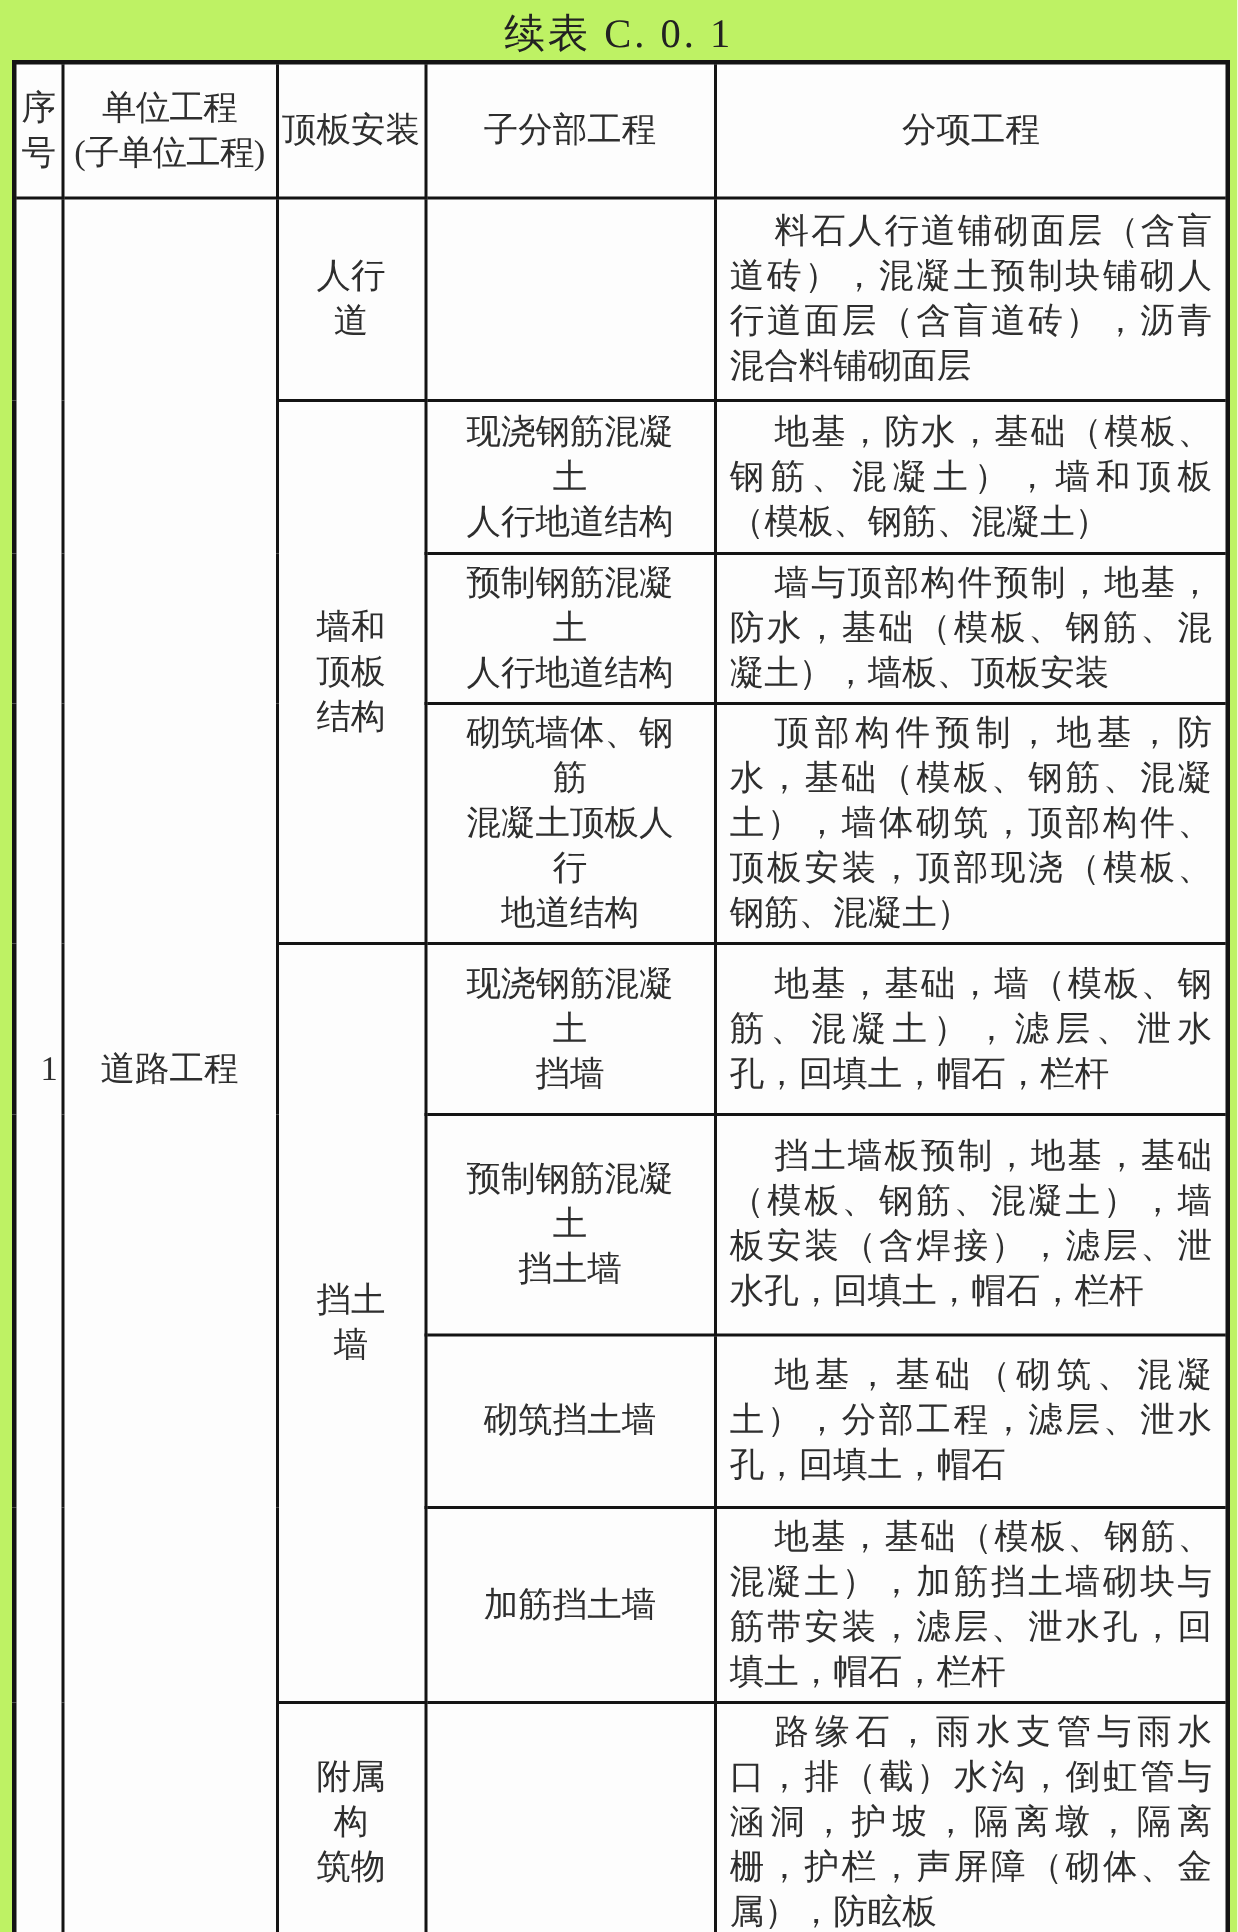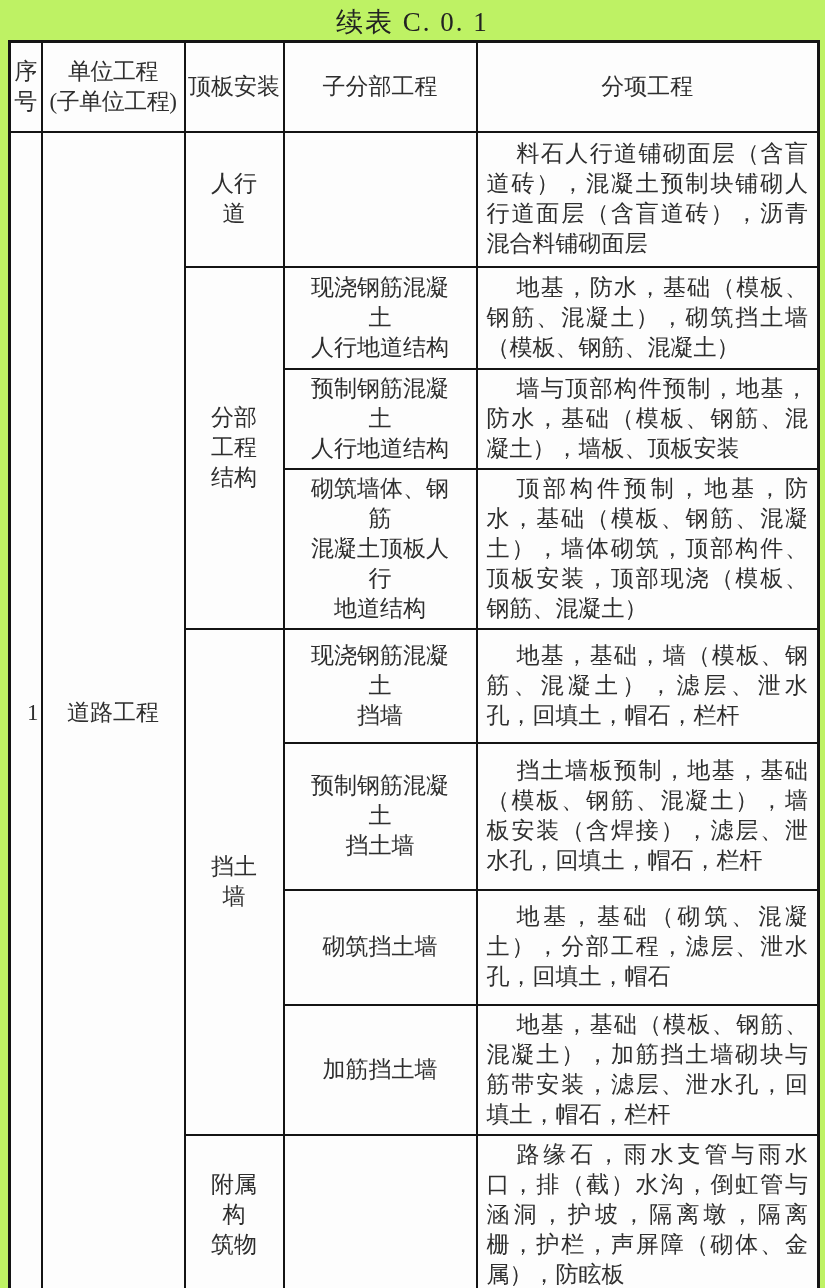--- a/index.html
+++ b/index.html
@@ -84,25 +84,25 @@
 
     <tr style="height:135px">
       <td class="c-center" rowspan="9">1</td>
       <td class="c-center" rowspan="9">道路工程</td>
       <td class="c-center">人行道</td>
       <td class="c-center"></td>
       <td class="c-items">料石人行道铺砌面层（含盲道砖），混凝土预制块铺砌人行道面层（含盲道砖），沥青混合料铺砌面层</td>
     </tr>
 
     <tr style="height:102px">
-      <td class="c-center" rowspan="3">分部工程
+      <td class="c-center" rowspan="3">墙和顶板
 结构</td>
       <td class="c-center">现浇钢筋混凝土
 人行地道结构</td>
-      <td class="c-items">地基，防水，基础（模板、钢筋、混凝土），砌筑挡土墙（模板、钢筋、混凝土）</td>
+      <td class="c-items">地基，防水，基础（模板、钢筋、混凝土），墙和顶板（模板、钢筋、混凝土）</td>
     </tr>
 
     <tr style="height:85px">
       <td class="c-center">预制钢筋混凝土
 人行地道结构</td>
       <td class="c-items">墙与顶部构件预制，地基，防水，基础（模板、钢筋、混凝土），墙板、顶板安装</td>
     </tr>
 
     <tr style="height:154px">
       <td class="c-center">砌筑墙体、钢筋

